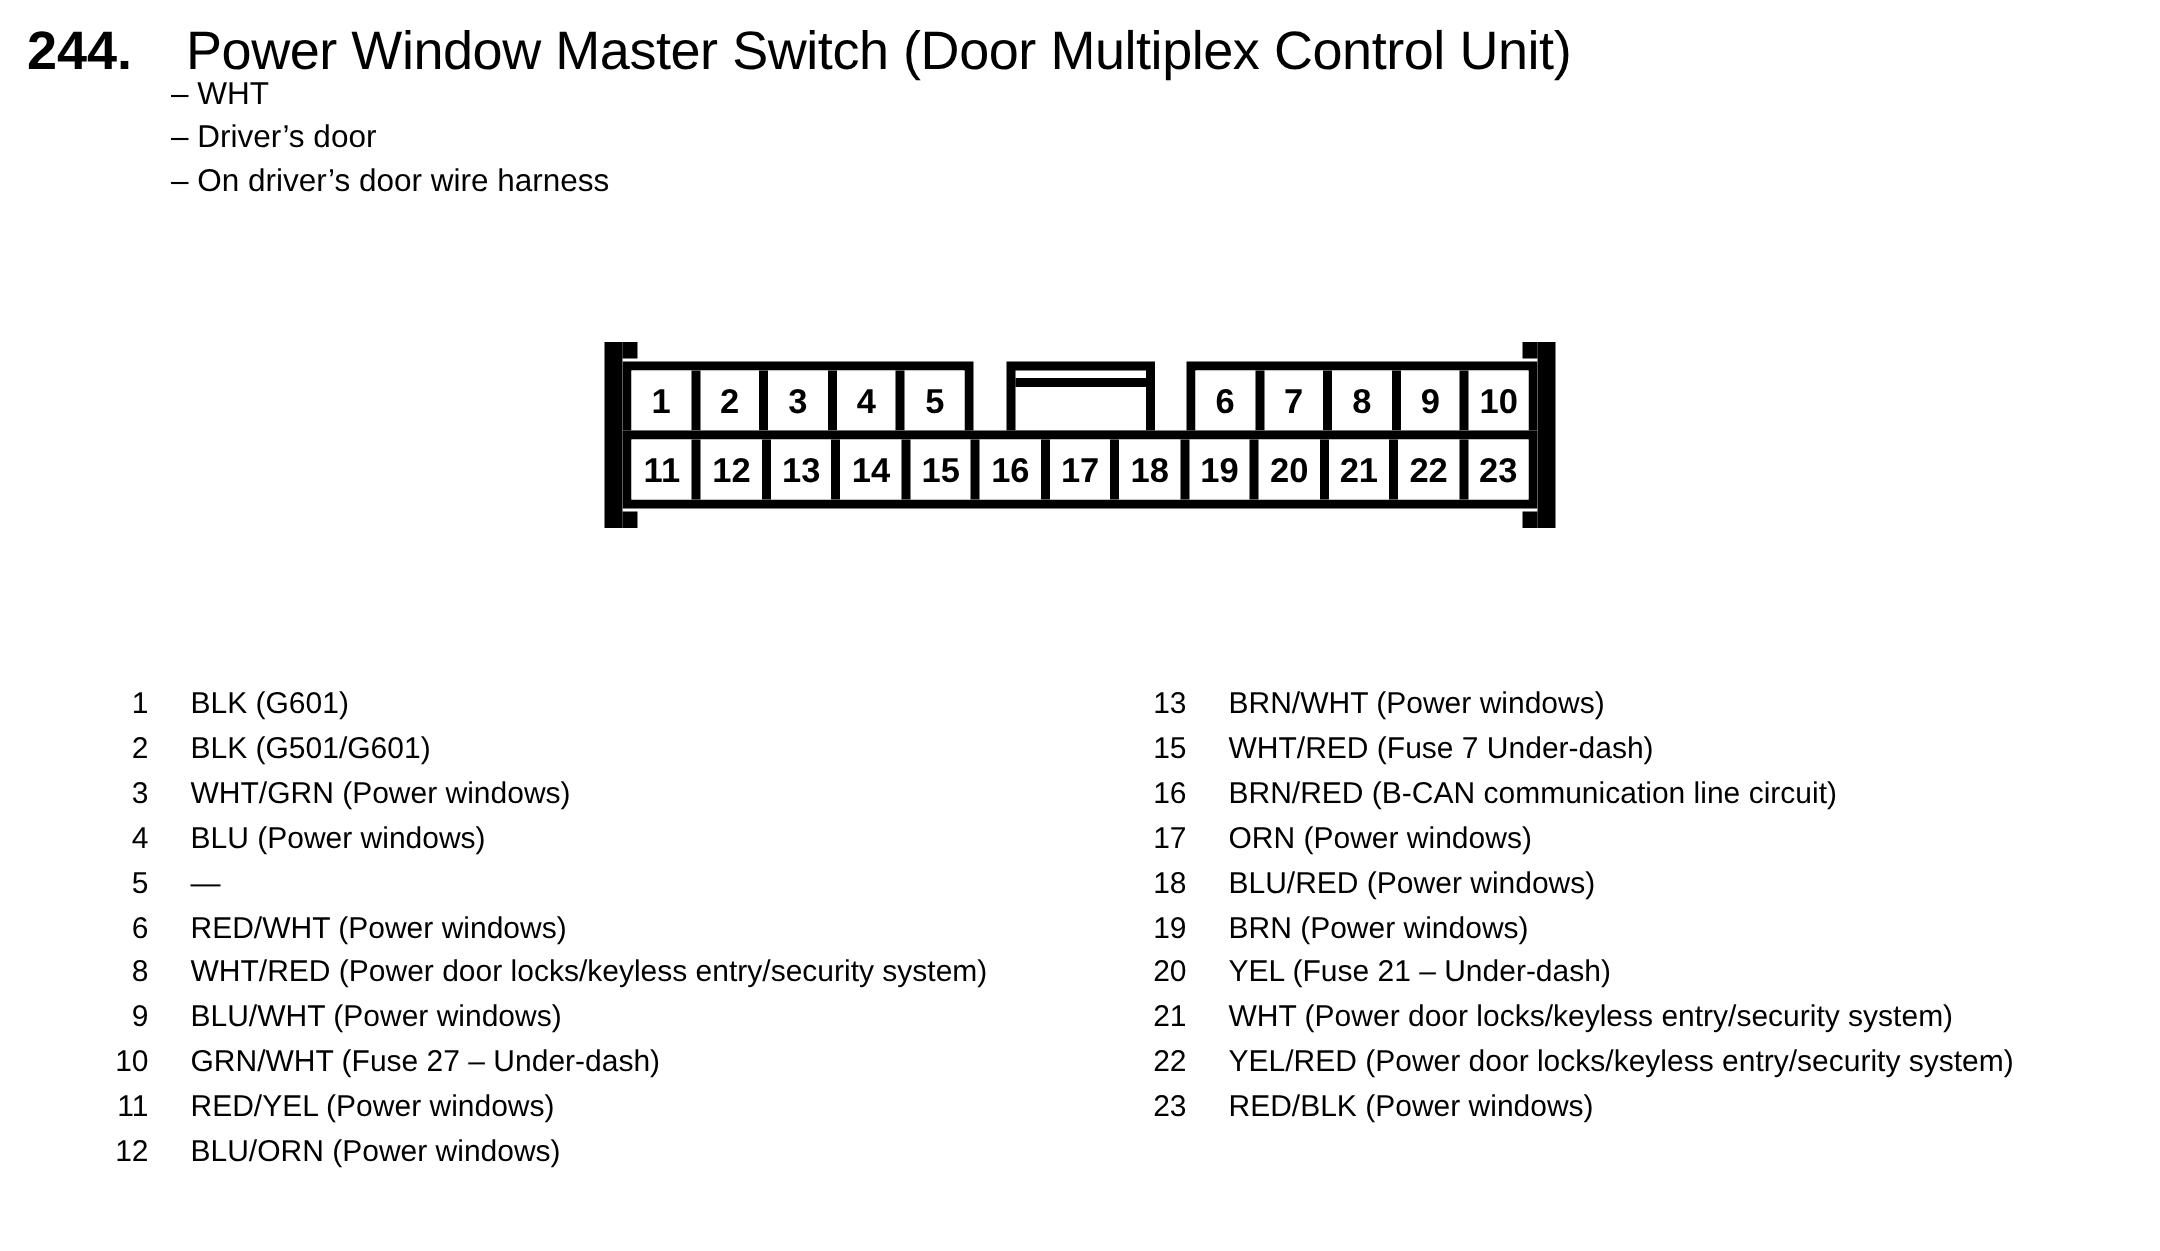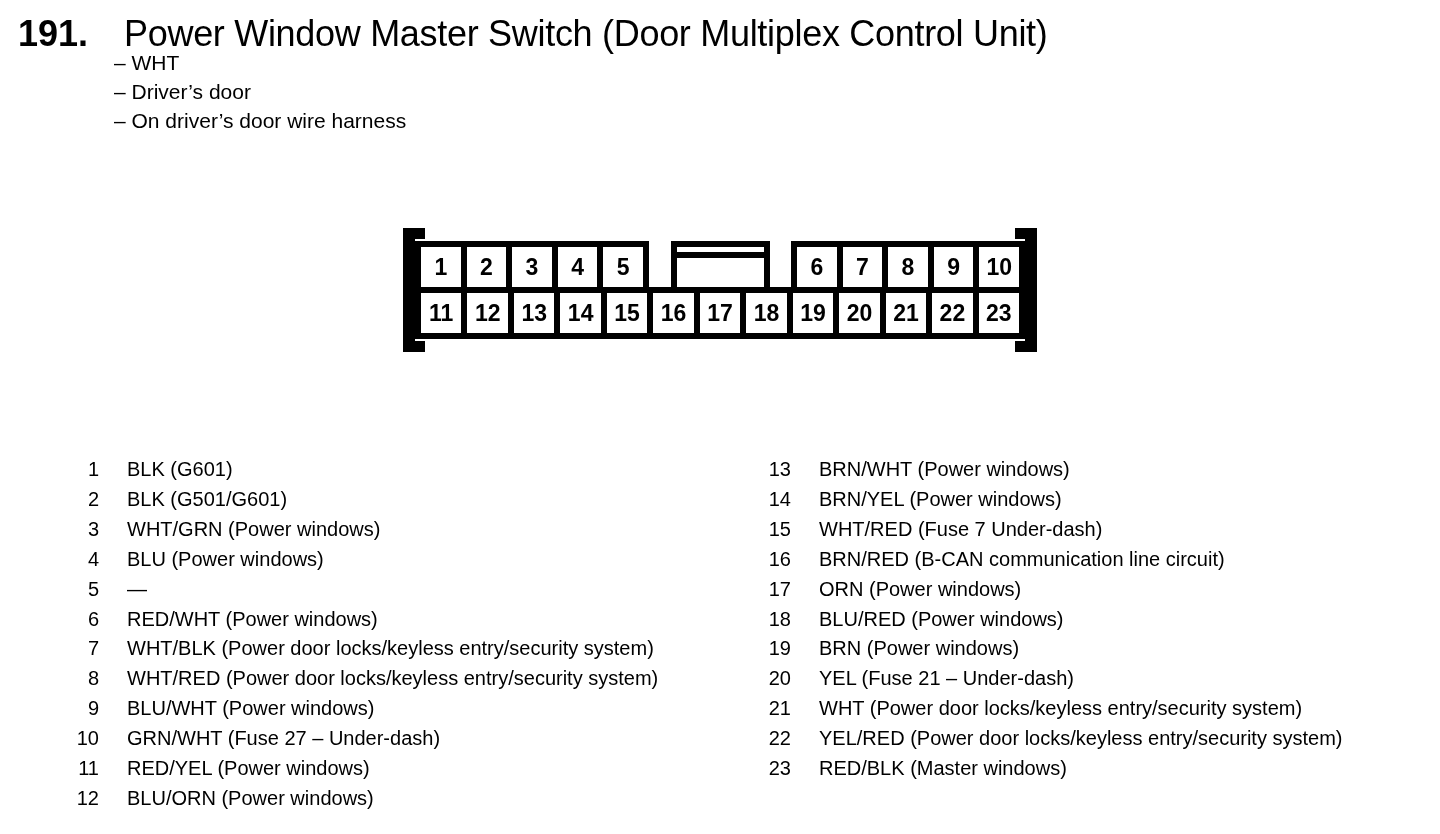--- a/index.html
+++ b/index.html
@@ -54,21 +54,21 @@
   .right-col { left: 748px; top: 455px; }
   .pin-row { white-space: nowrap; }
   .pin-num { display: inline-block; width: 43px; text-align: right; }
   .pin-desc { margin-left: 28px; }
 </style>
 </head>
 <body>
 
 <div class="page">
 
-  <span class="fig-num">191.</span>
+  <span class="fig-num">244.</span>
   <span class="page-title">Power Window Master Switch (Door Multiplex Control Unit)</span>
 
   <div class="subtitle">
       <div class="sub-line">– WHT</div>
       <div class="sub-line">– Driver’s door</div>
       <div class="sub-line">– On driver’s door wire harness</div>
     </div>
 
   <div class="connector">
     <div class="bar" style="left:0; top:0; width:12px; height:124px;"></div>
@@ -115,35 +115,33 @@
       </div>
   </div>
 
   <div class="pin-list left-col">
       <div class="pin-row"><span class="pin-num">1</span><span class="pin-desc">BLK (G601)</span></div>
       <div class="pin-row"><span class="pin-num">2</span><span class="pin-desc">BLK (G501/G601)</span></div>
       <div class="pin-row"><span class="pin-num">3</span><span class="pin-desc">WHT/GRN (Power windows)</span></div>
       <div class="pin-row"><span class="pin-num">4</span><span class="pin-desc">BLU (Power windows)</span></div>
       <div class="pin-row"><span class="pin-num">5</span><span class="pin-desc">—</span></div>
       <div class="pin-row"><span class="pin-num">6</span><span class="pin-desc">RED/WHT (Power windows)</span></div>
-      <div class="pin-row"><span class="pin-num">7</span><span class="pin-desc">WHT/BLK (Power door locks/keyless entry/security system)</span></div>
       <div class="pin-row"><span class="pin-num">8</span><span class="pin-desc">WHT/RED (Power door locks/keyless entry/security system)</span></div>
       <div class="pin-row"><span class="pin-num">9</span><span class="pin-desc">BLU/WHT (Power windows)</span></div>
       <div class="pin-row"><span class="pin-num">10</span><span class="pin-desc">GRN/WHT (Fuse 27 – Under-dash)</span></div>
       <div class="pin-row"><span class="pin-num">11</span><span class="pin-desc">RED/YEL (Power windows)</span></div>
       <div class="pin-row"><span class="pin-num">12</span><span class="pin-desc">BLU/ORN (Power windows)</span></div>
     </div>
 
   <div class="pin-list right-col">
       <div class="pin-row"><span class="pin-num">13</span><span class="pin-desc">BRN/WHT (Power windows)</span></div>
-      <div class="pin-row"><span class="pin-num">14</span><span class="pin-desc">BRN/YEL (Power windows)</span></div>
       <div class="pin-row"><span class="pin-num">15</span><span class="pin-desc">WHT/RED (Fuse 7 Under-dash)</span></div>
       <div class="pin-row"><span class="pin-num">16</span><span class="pin-desc">BRN/RED (B-CAN communication line circuit)</span></div>
       <div class="pin-row"><span class="pin-num">17</span><span class="pin-desc">ORN (Power windows)</span></div>
       <div class="pin-row"><span class="pin-num">18</span><span class="pin-desc">BLU/RED (Power windows)</span></div>
       <div class="pin-row"><span class="pin-num">19</span><span class="pin-desc">BRN (Power windows)</span></div>
       <div class="pin-row"><span class="pin-num">20</span><span class="pin-desc">YEL (Fuse 21 – Under-dash)</span></div>
       <div class="pin-row"><span class="pin-num">21</span><span class="pin-desc">WHT (Power door locks/keyless entry/security system)</span></div>
       <div class="pin-row"><span class="pin-num">22</span><span class="pin-desc">YEL/RED (Power door locks/keyless entry/security system)</span></div>
-      <div class="pin-row"><span class="pin-num">23</span><span class="pin-desc">RED/BLK (Master windows)</span></div>
+      <div class="pin-row"><span class="pin-num">23</span><span class="pin-desc">RED/BLK (Power windows)</span></div>
     </div>
 
 </div>
 
 </body></html>

